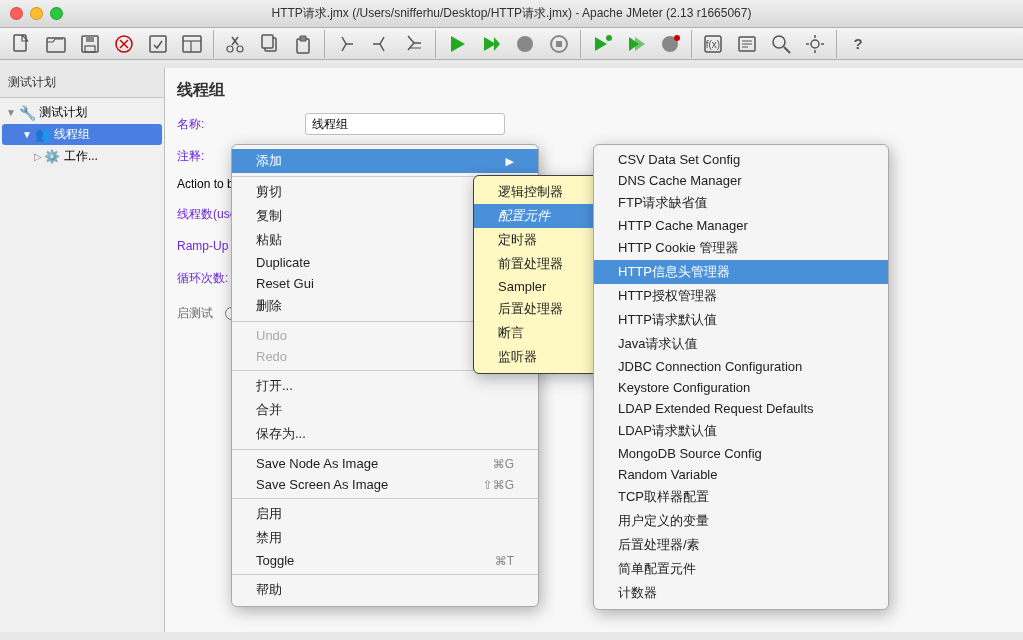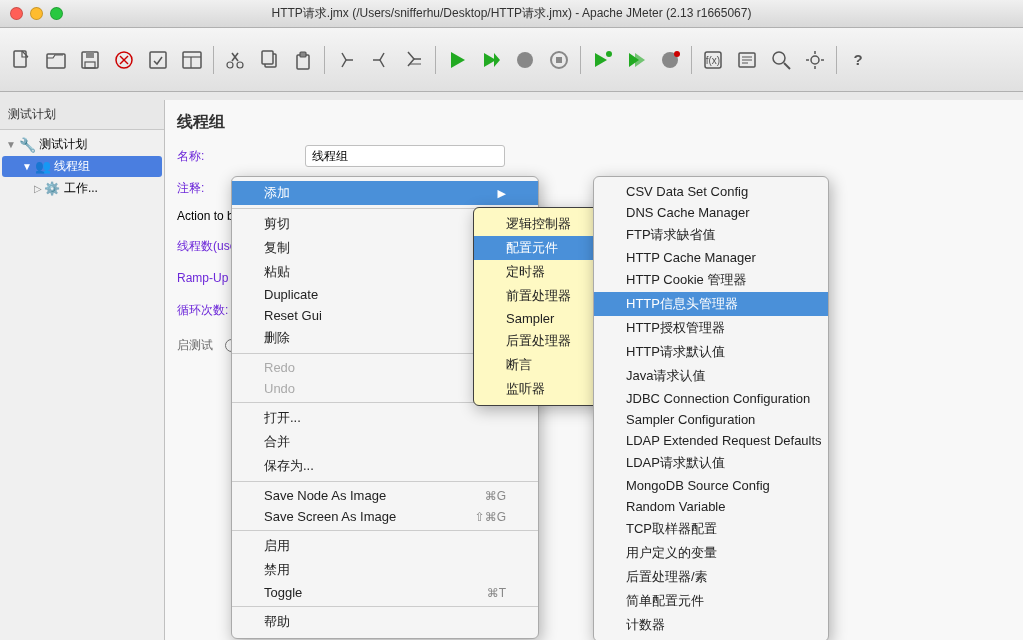--- a/index.html
+++ b/index.html
@@ -38,21 +38,21 @@
     .tb-close { background: #ff5f57; }
     .tb-min { background: #febc2e; }
     .tb-max { background: #28c840; }
     .title-text {
       font-size: 12px;
       color: #333;
     }
 
     
     .toolbar {
-      height: 64px;
+      height: 32px;
       background: linear-gradient(to bottom, #f5f5f5, #e0e0e0);
       border-bottom: 1px solid #b0b0b0;
       display: flex;
       align-items: center;
       padding: 0 6px;
       gap: 2px;
     }
     .tb-icon {
       width: 32px; height: 36px;
       display: flex;
@@ -149,21 +149,21 @@
       border-radius: 6px;
       box-shadow: 2px 4px 16px rgba(0,0,0,0.3);
       padding: 4px 0;
       z-index: 100;
     }
 
     .ctx-item {
       display: flex;
       align-items: center;
       justify-content: space-between;
-      padding: 3px 32px;
+      padding: 3px 24px;
       font-size: 13px;
       color: #222;
       cursor: pointer;
       white-space: nowrap;
     }
     .ctx-item.highlighted { background: #4a90d9; color: white; }
     .ctx-item.disabled { color: #aaa; cursor: default; }
     .ctx-separator {
       height: 1px;
       background: #ccc;
@@ -189,28 +189,29 @@
       background: #fef9c3;
       border: 1px solid #404040;
       border-radius: 6px;
       box-shadow: 2px 4px 16px rgba(0,0,0,0.3);
       padding: 4px 0;
       z-index: 101;
     }
     .ctx-menu-2 .ctx-item.highlighted-blue {
       background: #4a90d9;
       color: white;
+      font-style: italic;
     }
 
     
     .ctx-menu-3 {
       position: absolute;
       left: 428px;
       top: 76px;
-      width: 236px;
+      width: 296px;
       background: #f5f5f5;
       border: 1px solid #aaa;
       border-radius: 6px;
       box-shadow: 2px 4px 16px rgba(0,0,0,0.3);
       padding: 4px 0;
       z-index: 102;
     }
     .ctx-menu-3 .ctx-item.active-item {
       background: #4a90d9;
       color: white;
@@ -469,24 +470,24 @@
       </div>
       <div class="ctx-item">
         <span>Reset Gui</span>
       </div>
       <div class="ctx-item">
         <span>删除</span>
         <span class="ctx-shortcut">⌫</span>
       </div>
       <div class="ctx-separator"></div>
       <div class="ctx-item disabled">
+        <span>Undo</span>
+      </div>
+      <div class="ctx-item disabled">
         <span>Redo</span>
-      </div>
-      <div class="ctx-item disabled">
-        <span>Undo</span>
       </div>
       <div class="ctx-separator"></div>
       <div class="ctx-item">
         <span>打开...</span>
       </div>
       <div class="ctx-item">
         <span>合并</span>
       </div>
       <div class="ctx-item">
         <span>保存为...</span>
@@ -577,21 +578,21 @@
       <div class="ctx-item">
         <span>HTTP请求默认值</span>
       </div>
       <div class="ctx-item">
         <span>Java请求认值</span>
       </div>
       <div class="ctx-item">
         <span>JDBC Connection Configuration</span>
       </div>
       <div class="ctx-item">
-        <span>Sampler Configuration</span>
+        <span>Keystore Configuration</span>
       </div>
       <div class="ctx-item">
         <span>LDAP Extended Request Defaults</span>
       </div>
       <div class="ctx-item">
         <span>LDAP请求默认值</span>
       </div>
       <div class="ctx-item">
         <span>MongoDB Source Config</span>
       </div>

